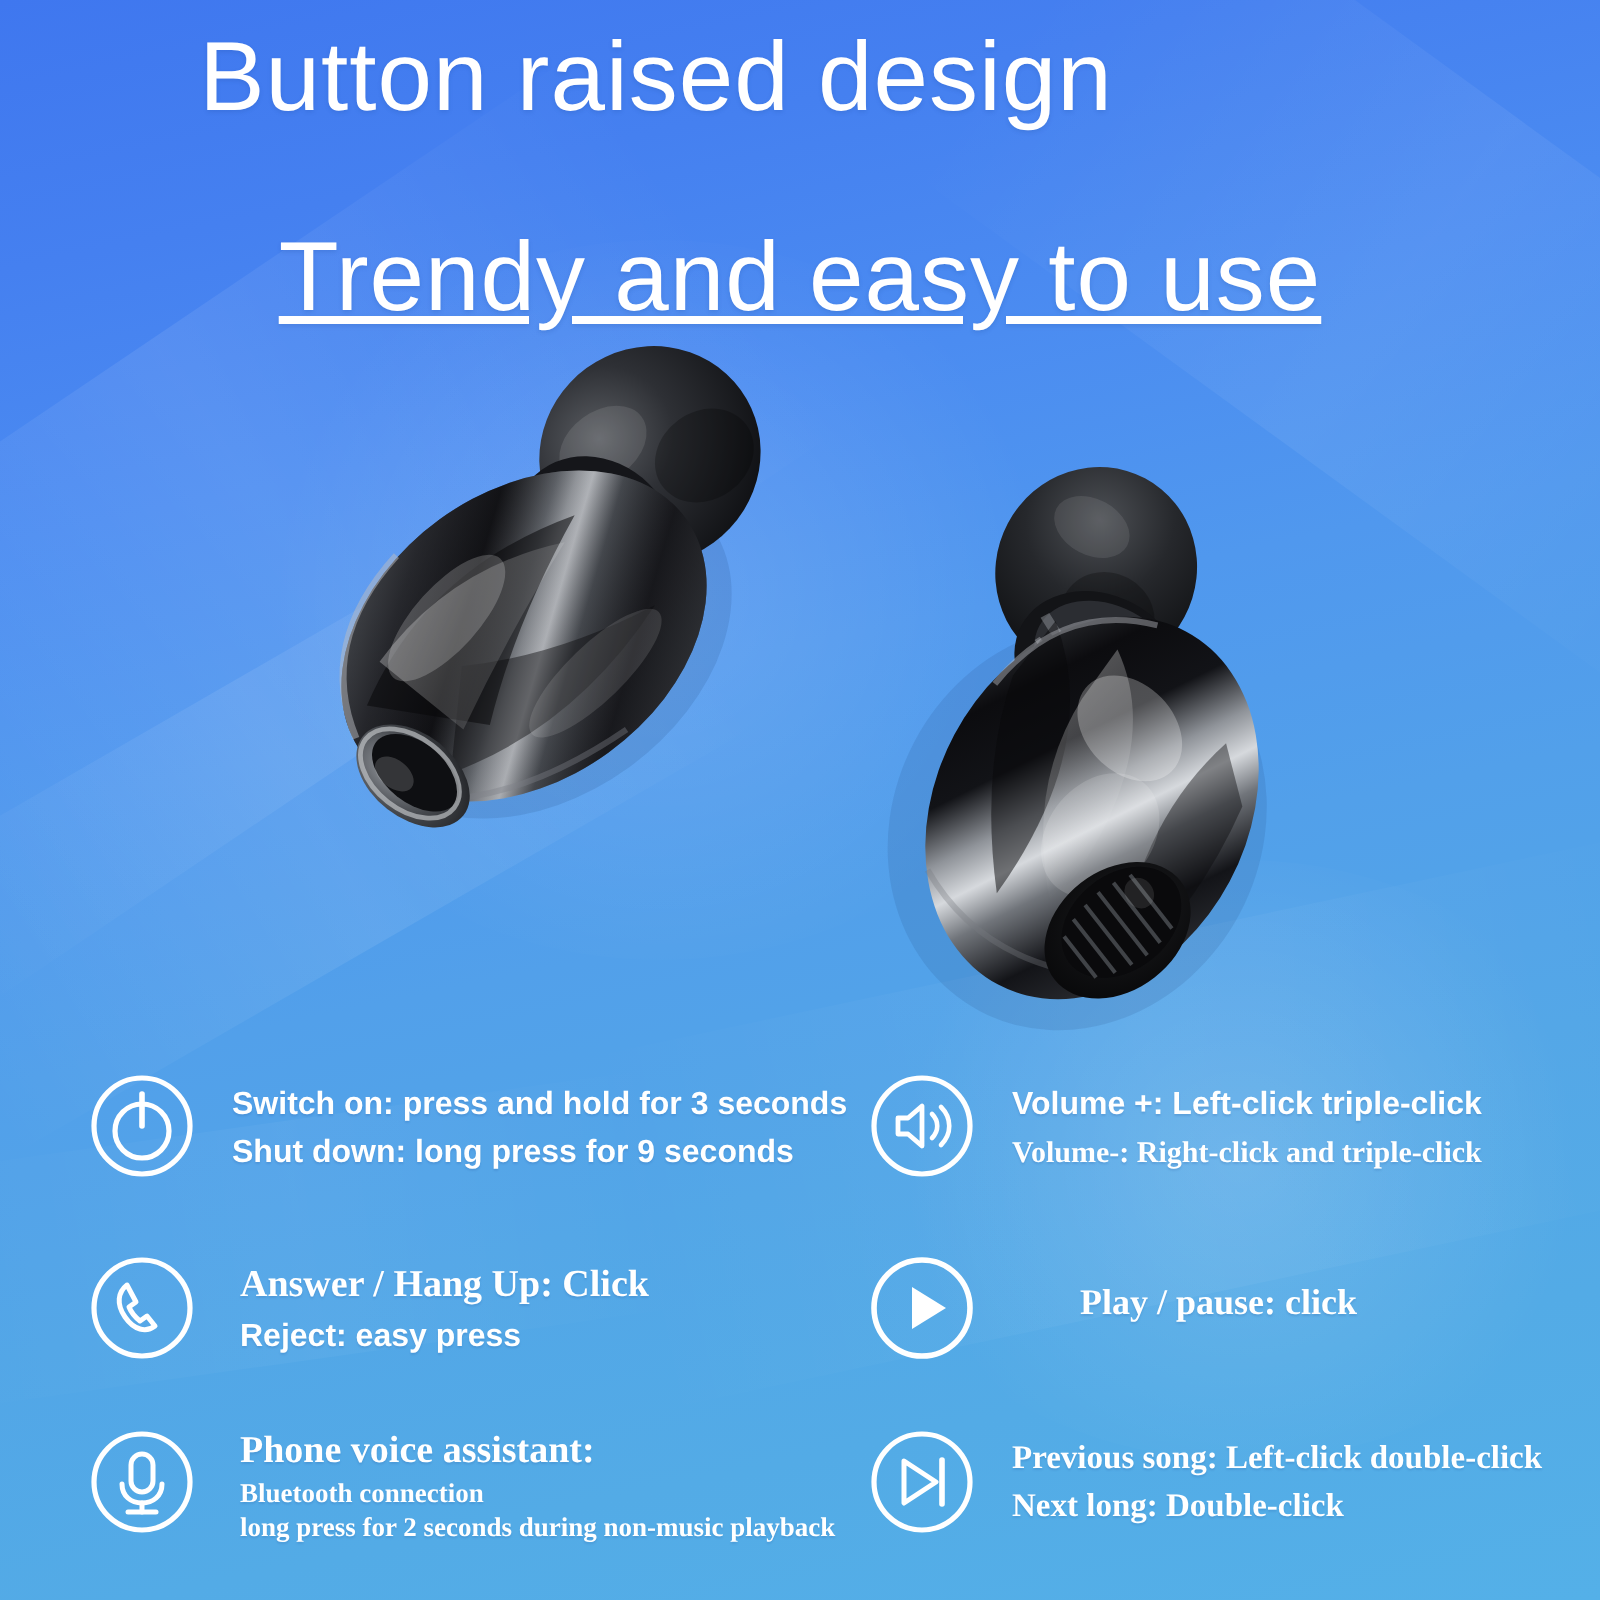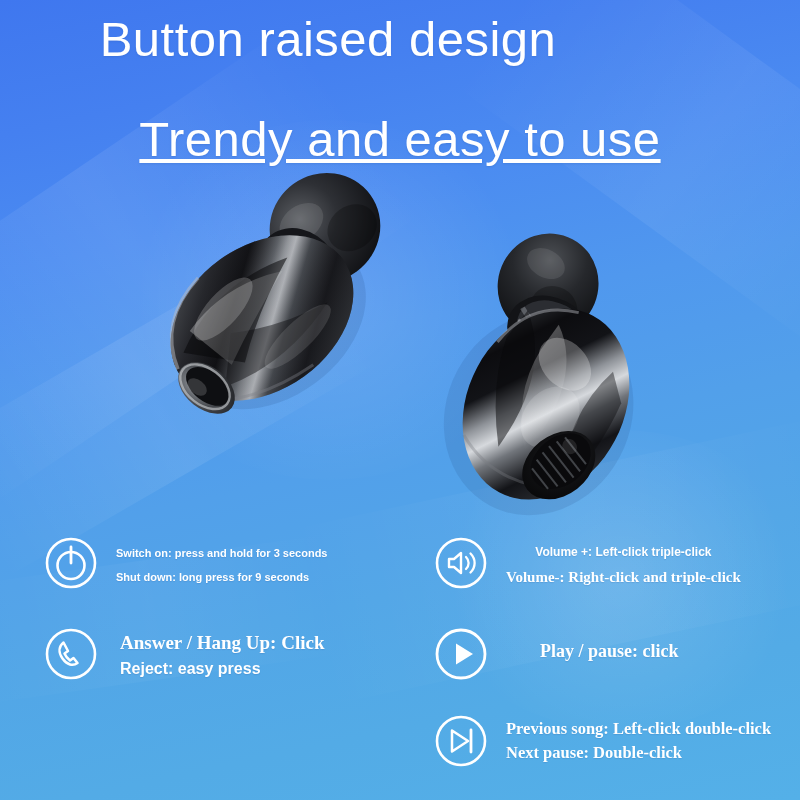--- a/index.html
+++ b/index.html
@@ -114,33 +114,33 @@
   
   #row-power   { left: 44px; top: 536px; }
   #row-call    { left: 44px; top: 627px; }
   #row-voice   { left: 44px; top: 714px; }
   
   #row-volume  { left: 434px; top: 536px; }
   #row-play    { left: 434px; top: 627px; }
   #row-track   { left: 434px; top: 714px; }
 
   #row-power .ftext  { padding-left: 18px; padding-top: 5px; }
-  #row-power .line   { font-size: 11px; line-height: 24px; }
+  #row-power .line   { font-size: 16px; line-height: 24px; }
 
   #row-call .ftext   { padding-left: 22px; padding-top: 2px; }
   #row-call .line.a  { font-size: 19px; line-height: 27px; }
   #row-call .line.b  { font-size: 16px; line-height: 26px; }
 
   #row-voice .ftext  { padding-left: 22px; padding-top: 0px; }
   #row-voice .line.a { font-size: 19px; line-height: 24px; }
   #row-voice .line.b { font-size: 13.5px; line-height: 17px; }
   #row-voice .line.c { font-size: 13.5px; line-height: 17px; }
 
   #row-volume .ftext { padding-left: 18px; padding-top: 4px; }
-  #row-volume .line.a{ font-size: 12px; line-height: 25px; text-align: center; }
+  #row-volume .line.a{ font-size: 16px; line-height: 25px; text-align: center; }
   #row-volume .line.b{ font-size: 15px; line-height: 25px; text-align: right; }
 
   #row-play .ftext   { padding-left: 28px; padding-top: 12px; }
   #row-play .line    { font-size: 18px; line-height: 24px; margin-left: 24px; }
 
   #row-track .ftext  { padding-left: 18px; padding-top: 3px; justify-content: flex-end; }
   #row-track .line   { font-size: 16.5px; line-height: 24px; }
 </style>
 </head>
 <body>
@@ -322,20 +322,36 @@
           <circle cx="27" cy="27" r="24" fill="none" stroke="#ffffff" stroke-width="2.6"></circle>
           <path d="M19.5,15.5 C15,19 14,25 18.5,31.5 C23,38 29,39.5 33.5,36 L29.5,31 L26,33.5 C23.5,31.5 21.5,29 20.5,26.5 L24,24 Z" fill="none" stroke="#ffffff" stroke-width="2.5" stroke-linejoin="round" stroke-linecap="round"></path>
         </svg>
       </div>
       <div class="ftext">
         <div class="line a serif">Answer / Hang Up: Click</div>
         <div class="line b sans">Reject: easy press</div>
       </div>
     </div>
 
+    <div class="frow" id="row-voice">
+      <div class="ficon">
+        <svg viewBox="0 0 54 54">
+          <circle cx="27" cy="27" r="24" fill="none" stroke="#ffffff" stroke-width="2.6"></circle>
+          <rect x="21.5" y="13" width="11" height="19" rx="5.5" fill="none" stroke="#ffffff" stroke-width="2.5"></rect>
+          <path d="M17,28 C17,34 21.5,37.5 27,37.5 C32.5,37.5 37,34 37,28" fill="none" stroke="#ffffff" stroke-width="2.5" stroke-linecap="round"></path>
+          <line x1="27" y1="37.5" x2="27" y2="42" stroke="#ffffff" stroke-width="2.5" stroke-linecap="round"></line>
+          <line x1="20" y1="42" x2="34" y2="42" stroke="#ffffff" stroke-width="2.5" stroke-linecap="round"></line>
+        </svg>
+      </div>
+      <div class="ftext">
+        <div class="line a serif">Phone voice assistant:</div>
+        <div class="line b serif">Bluetooth connection</div>
+        <div class="line c serif">long press for 2 seconds during non-music playback</div>
+      </div>
+    </div>
 
     <div class="frow" id="row-volume">
       <div class="ficon">
         <svg viewBox="0 0 54 54">
           <circle cx="27" cy="27" r="24" fill="none" stroke="#ffffff" stroke-width="2.6"></circle>
           <path d="M15,23 L20,23 L27,17 L27,37 L20,31 L15,31 Z" fill="none" stroke="#ffffff" stroke-width="2.4" stroke-linejoin="round"></path>
           <path d="M32,21 C35.5,24.5 35.5,29.5 32,33" fill="none" stroke="#ffffff" stroke-width="2.3" stroke-linecap="round"></path>
           <path d="M36.5,17.5 C42,23 42,31 36.5,36.5" fill="none" stroke="#ffffff" stroke-width="2.3" stroke-linecap="round"></path>
         </svg>
       </div>
@@ -360,18 +376,18 @@
     <div class="frow" id="row-track">
       <div class="ficon">
         <svg viewBox="0 0 54 54">
           <circle cx="27" cy="27" r="24" fill="none" stroke="#ffffff" stroke-width="2.6"></circle>
           <path d="M18,16.5 L34,27 L18,37.5 Z" fill="none" stroke="#ffffff" stroke-width="2.5" stroke-linejoin="round"></path>
           <line x1="37" y1="16" x2="37" y2="38" stroke="#ffffff" stroke-width="2.8" stroke-linecap="round"></line>
         </svg>
       </div>
       <div class="ftext">
         <div class="line a serif">Previous song: Left-click double-click</div>
-        <div class="line b serif">Next pause: Double-click</div>
+        <div class="line b serif">Next long: Double-click</div>
       </div>
     </div>
 
   </div>
 </div>
 
 </body></html>

